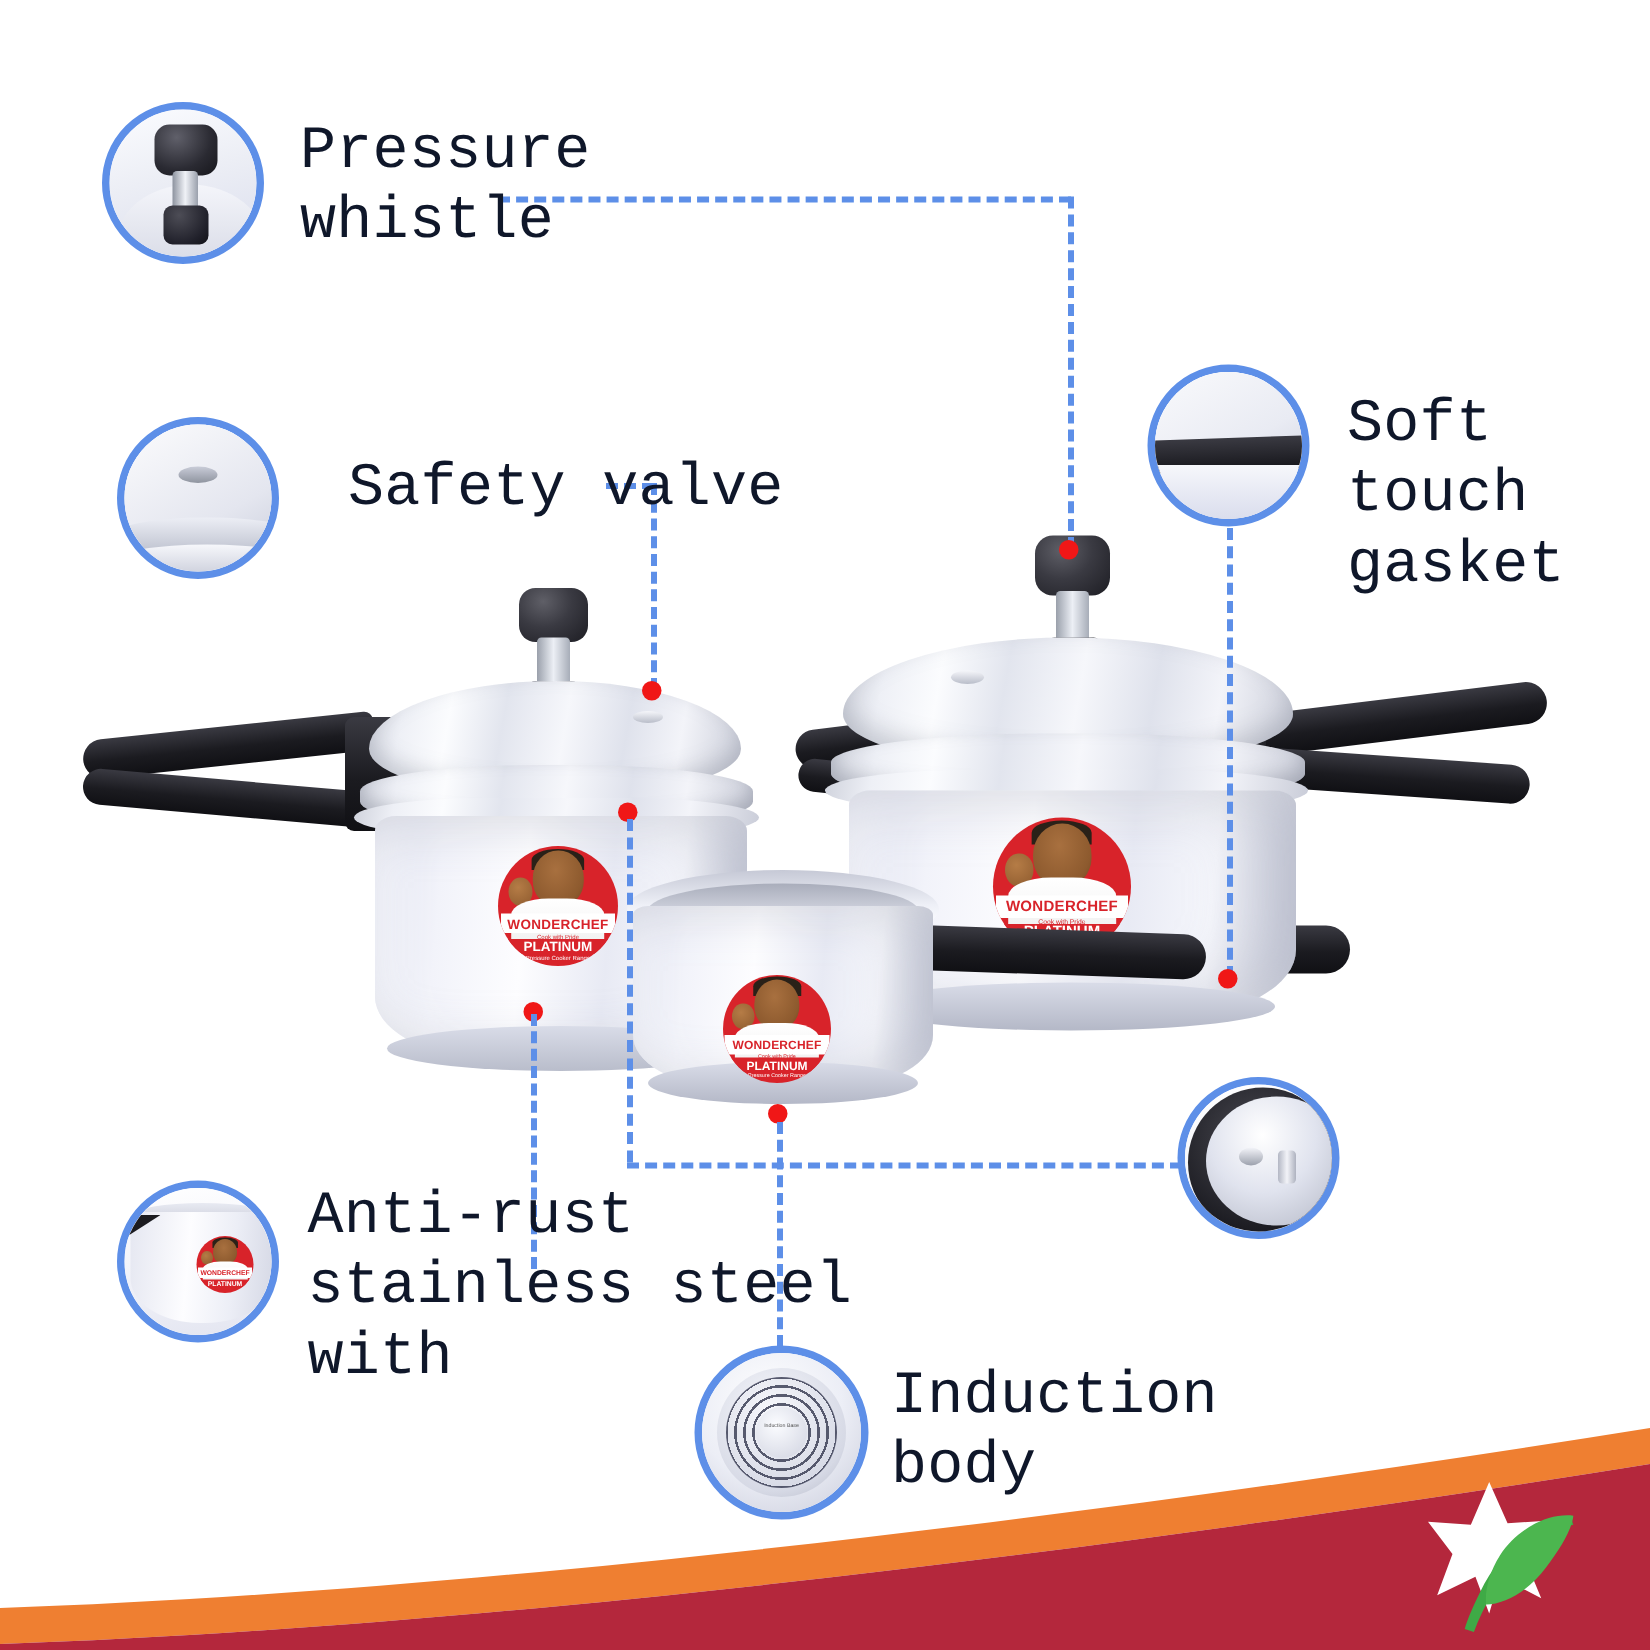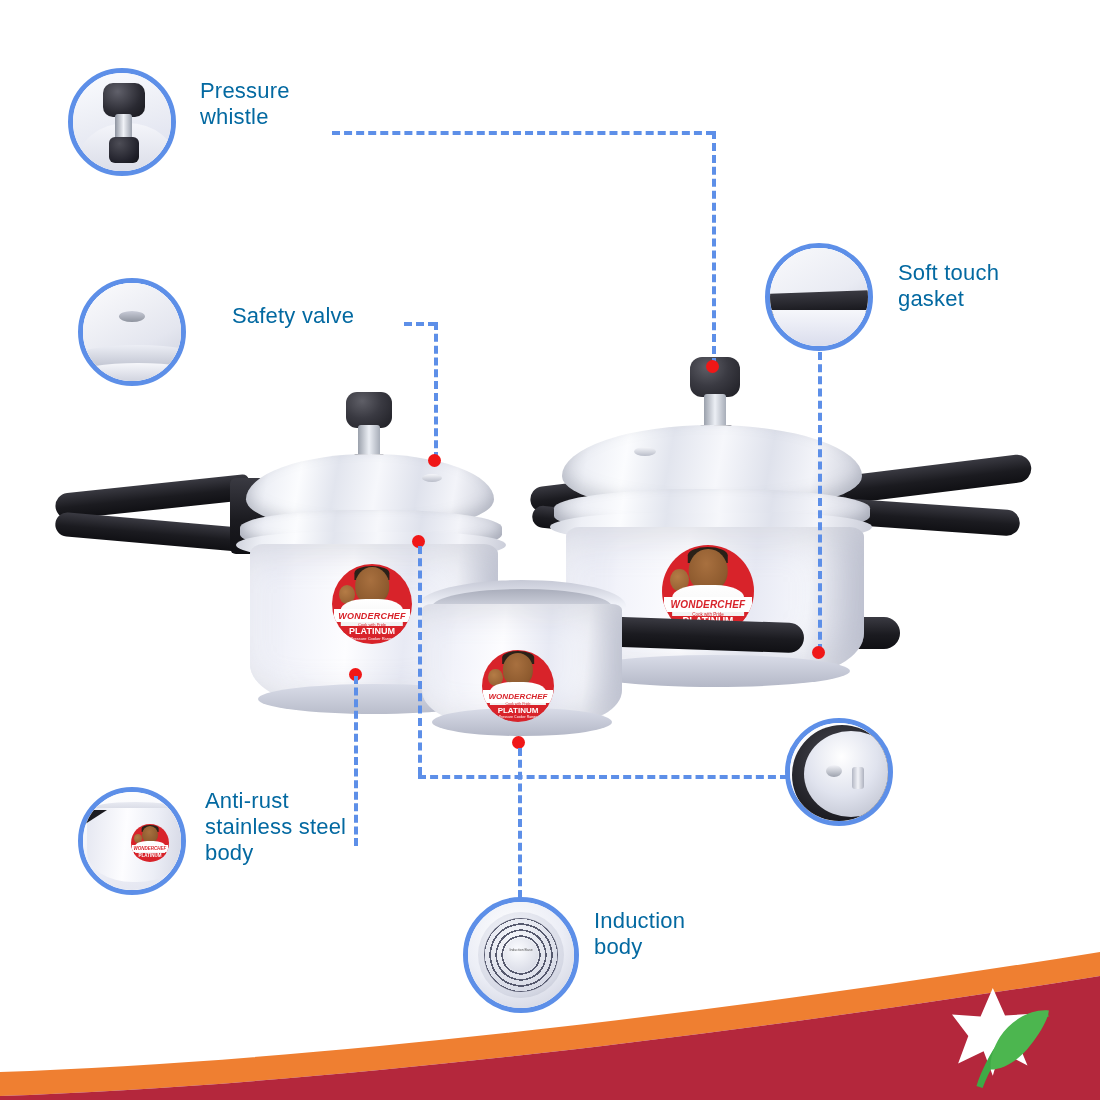--- a/index.html
+++ b/index.html
@@ -8,24 +8,24 @@
     background:#ffffff;
     font-family:"Liberation Sans", sans-serif;
     overflow:hidden;
     position:relative;
   }
   #stage{position:absolute;left:0;top:0;width:1100px;height:1100px;overflow:hidden;background:#fff;}
 
   
   .label{
     position:absolute;
-    color:#0369a1;
-    font-family:Liberation Sans, sans-serif;
+    color:#0f172a;
+    font-family:Liberation Mono, monospace;
     font-weight:300;
-    font-size:22px;
+    font-size:40px;
     line-height:1.18;
     letter-spacing:.2px;
     white-space:pre-line;
   }
 
   
   .circ{
     position:absolute;
     border-radius:50%;
     border:5px solid #5d8fe8;
@@ -74,21 +74,21 @@
     background:linear-gradient(180deg,#ffffff 0%,#f2f2f2 100%);
   }
   .sticker .hand{
     position:absolute;left:9%;top:26%;
     width:20%;height:24%;border-radius:50%;
     background:radial-gradient(circle at 40% 35%,#b57c46,#8d5a2e);
   }
   .sticker .band{
     position:absolute;left:2%;width:96%;background:#ffffff;
     display:flex;align-items:center;justify-content:center;
-    color:#d8232a;font-weight:700;font-style:italic;
+    color:#d8232a;font-weight:700;
   }
   .sticker .band2{
     position:absolute;left:6%;width:88%;background:#d8232a;
     display:flex;align-items:center;justify-content:center;
     color:#ffffff;font-weight:700;
   }
   .sticker .tag{position:absolute;left:0;width:100%;text-align:center;color:#fff;}
 
   
   #banner{position:absolute;left:0;bottom:0;width:1100px;height:150px;overflow:hidden;}
@@ -318,21 +318,21 @@
         <div class="hair"></div>
           <div class="head"></div>
           <div class="shirt"></div>
         <div class="band" style="top:56%;height:17%;font-size:4.5px;">WONDERCHEF</div>
         <div class="band2" style="top:77%;height:13%;font-size:4.5px;">PLATINUM</div>
       </div>
     </div>
   </div>
   <div class="label" style="left:205px;top:788px;">Anti-rust
 stainless steel
-body</div>
+with</div>
 
   <div class="circ" style="left:785px;top:718px;width:108px;height:108px;">
     <div class="inner" style="background:linear-gradient(170deg,#ffffff,#eceef5);">
       <div style="position:absolute;left:2px;top:2px;width:100px;height:100px;border-radius:50%;
                   background:radial-gradient(circle at 45% 35%,#4a4a52,#1c1c22 70%,#0d0d11 100%);"></div>
       <div style="position:absolute;left:14px;top:8px;width:94px;height:86px;border-radius:50%;
                   background:radial-gradient(ellipse at 40% 30%,#ffffff 0%,#e0e3ee 45%,#aeb2c0 100%);"></div>
       <div style="position:absolute;left:36px;top:42px;width:16px;height:12px;border-radius:50%;
                   background:linear-gradient(180deg,#f3f4f9,#9ca1ad);"></div>
       <div style="position:absolute;left:62px;top:44px;width:12px;height:22px;border-radius:3px;

